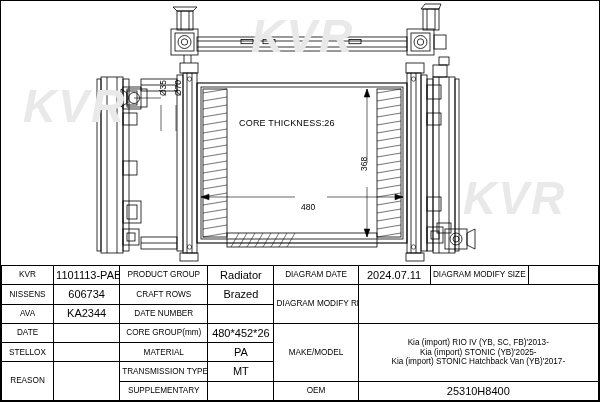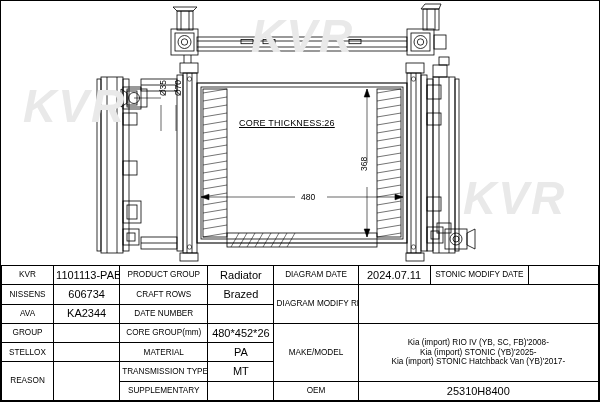--- a/index.html
+++ b/index.html
@@ -56,23 +56,22 @@
   }
   .dimtext.rot {
     transform: rotate(-90deg);
     transform-origin: left top;
   }
   #core-thick {
     position: absolute;
     left: 238px; top: 117px;
     font-size: 9px;
     letter-spacing: .2px;
-    text-decoration: underline;
-  }
-  #dim-480 { left: 300px; top: 191px; }
+  }
+  #dim-480 { left: 300px; top: 201px; }
   #dim-368 { left: 358px; top: 170px; }
   #dim-35  { left: 157px; top: 95px;  }
   #dim-70  { left: 172px; top: 95px;  }
 
   
   #table-wrap {
     position: absolute;
     left: 0;
     top: 264px;
     width: 598px;
@@ -318,48 +317,48 @@
       </colgroup>
 
       <tbody>
           <tr>
         <td class="lbl">KVR</td>
         <td class="val">1101113-PAB</td>
         <td class="lbl">PRODUCT GROUP</td>
         <td class="val">Radiator</td>
         <td class="lbl">DIAGRAM DATE</td>
         <td class="val">2024.07.11</td>
-        <td class="lbl">STONIC MODIFY DATE</td>
+        <td class="lbl">DIAGRAM MODIFY SIZE</td>
         <td class="val"></td>
       </tr>
 
       <tr>
         <td class="lbl">NISSENS</td>
         <td class="val">606734</td>
         <td class="lbl">CRAFT ROWS</td>
         <td class="val">Brazed</td>
         <td class="lbl" rowspan="2">DIAGRAM MODIFY REASON</td>
         <td class="blank" rowspan="2" colspan="3"></td>
       </tr>
 
       <tr>
         <td class="lbl">AVA</td>
         <td class="val">KA2344</td>
         <td class="lbl">DATE NUMBER</td>
         <td class="val"></td>
       </tr>
 
       <tr>
-        <td class="lbl">GROUP</td>
+        <td class="lbl">DATE</td>
         <td class="val"></td>
         <td class="lbl">CORE GROUP(mm)</td>
         <td class="val">480*452*26</td>
         <td class="lbl" rowspan="3">MAKE/MODEL</td>
         <td class="makemodel" rowspan="3" colspan="3">
-          <div>Kia (import) RIO IV (YB, SC, FB)'2008-</div>
+          <div>Kia (import) RIO IV (YB, SC, FB)'2013-</div>
           <div>Kia (import) STONIC (YB)'2025-</div>
           <div>Kia (import) STONIC Hatchback Van (YB)'2017-</div>
         </td>
       </tr>
 
       <tr>
         <td class="lbl">STELLOX</td>
         <td class="val"></td>
         <td class="lbl">MATERIAL</td>
         <td class="val">PA</td>

